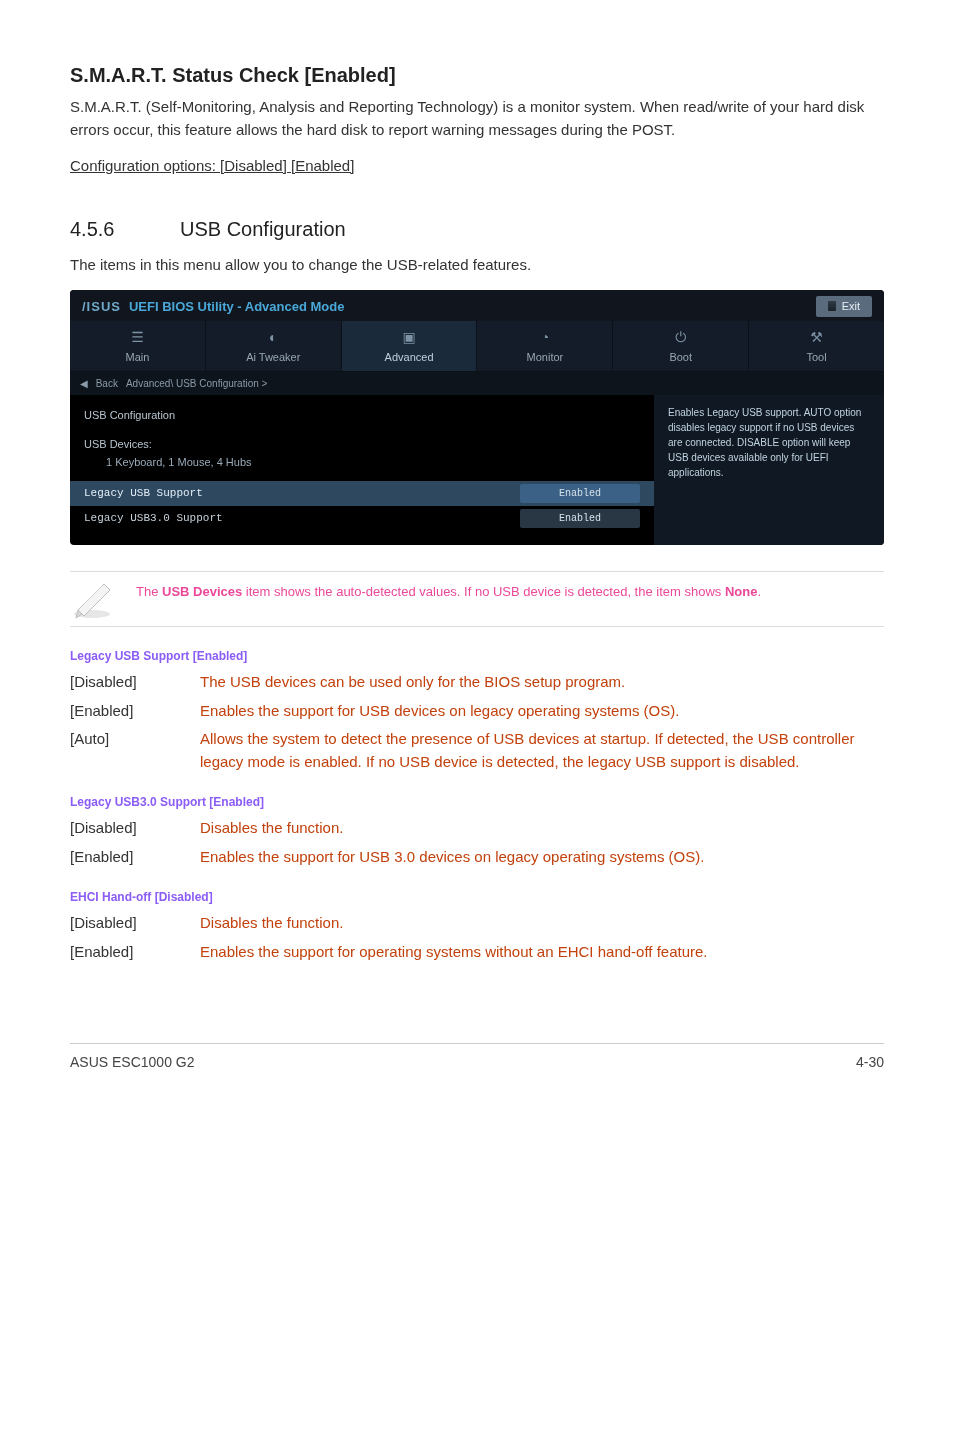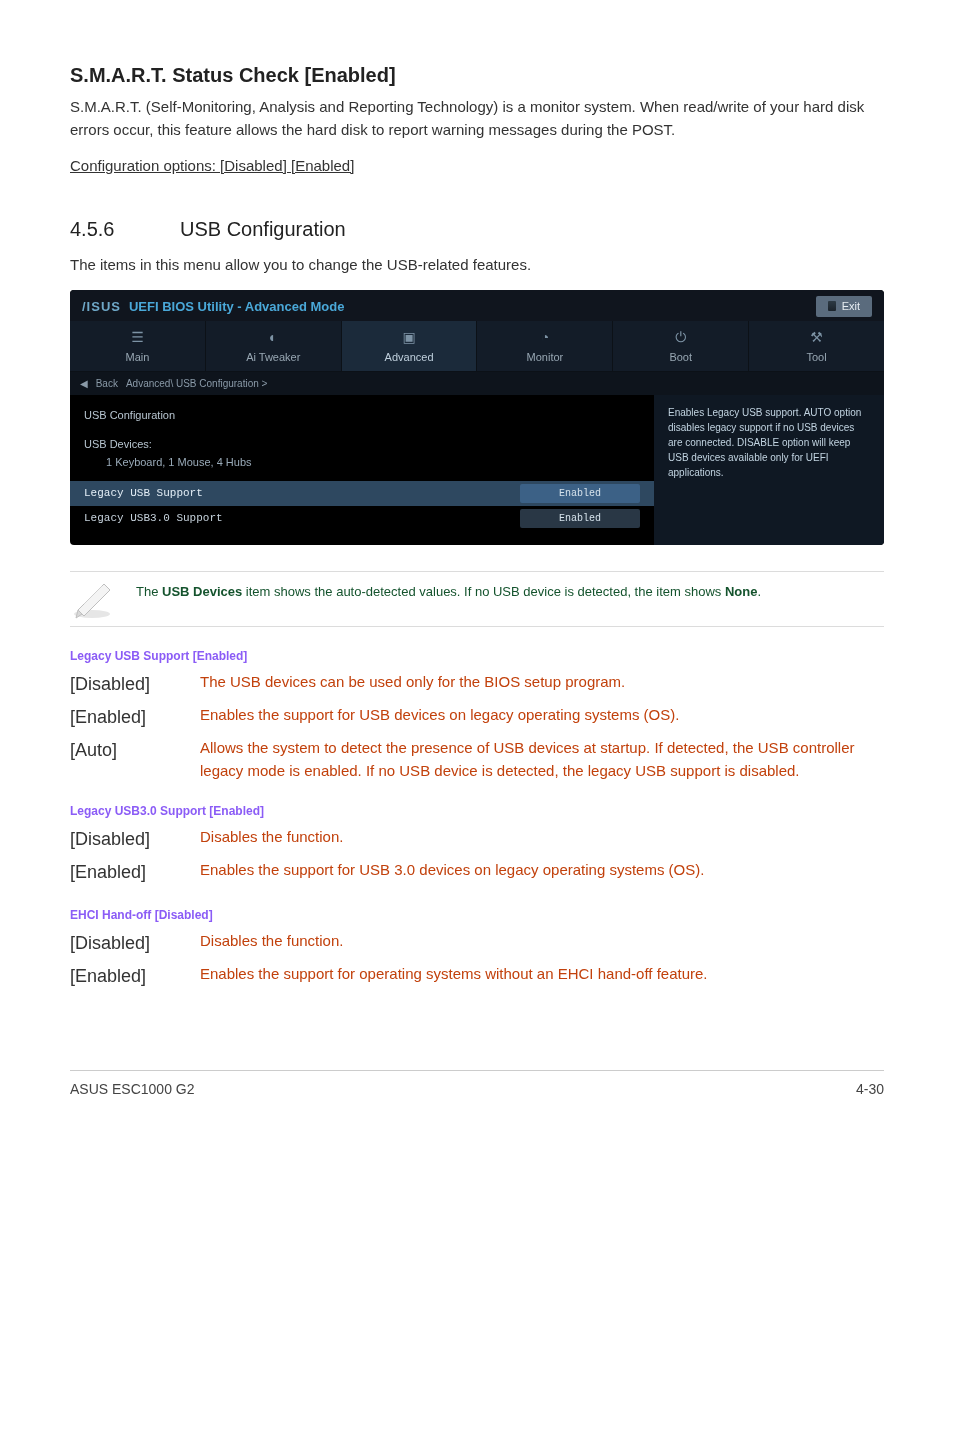--- a/index.html
+++ b/index.html
@@ -157,29 +157,29 @@
       align-items: flex-start;
       margin-top: 26px;
       padding-top: 4px;
       padding-bottom: 6px;
       border-top: 1px solid #dcdcdc;
       border-bottom: 1px solid #dcdcdc;
     }
     .note svg { flex-shrink:0; }
     .note-text {
       font-size: 13px;
-      color: #14532d;
+      color: #ec4899;
       padding: 6px 0;
       text-align: right;
     }
     .note-text b { font-weight: bold; }
     
     .dl { margin-top: 4px; }
     .dl-row { display:flex; margin-bottom:6px; }
-    .dl-term { width: 130px; font-size:18px; color:#333; }
+    .dl-term { width: 130px; font-size:15px; color:#333; }
     .dl-def  { flex:1; font-size:15px; color:#c2410c; }
     .sub-heading {
       font-size: 12px;
       font-weight: bold;
       color: #8b5cf6;
       margin-top: 20px;
       margin-bottom: 6px;
     }
     .footer {
       margin-top: 80px;

